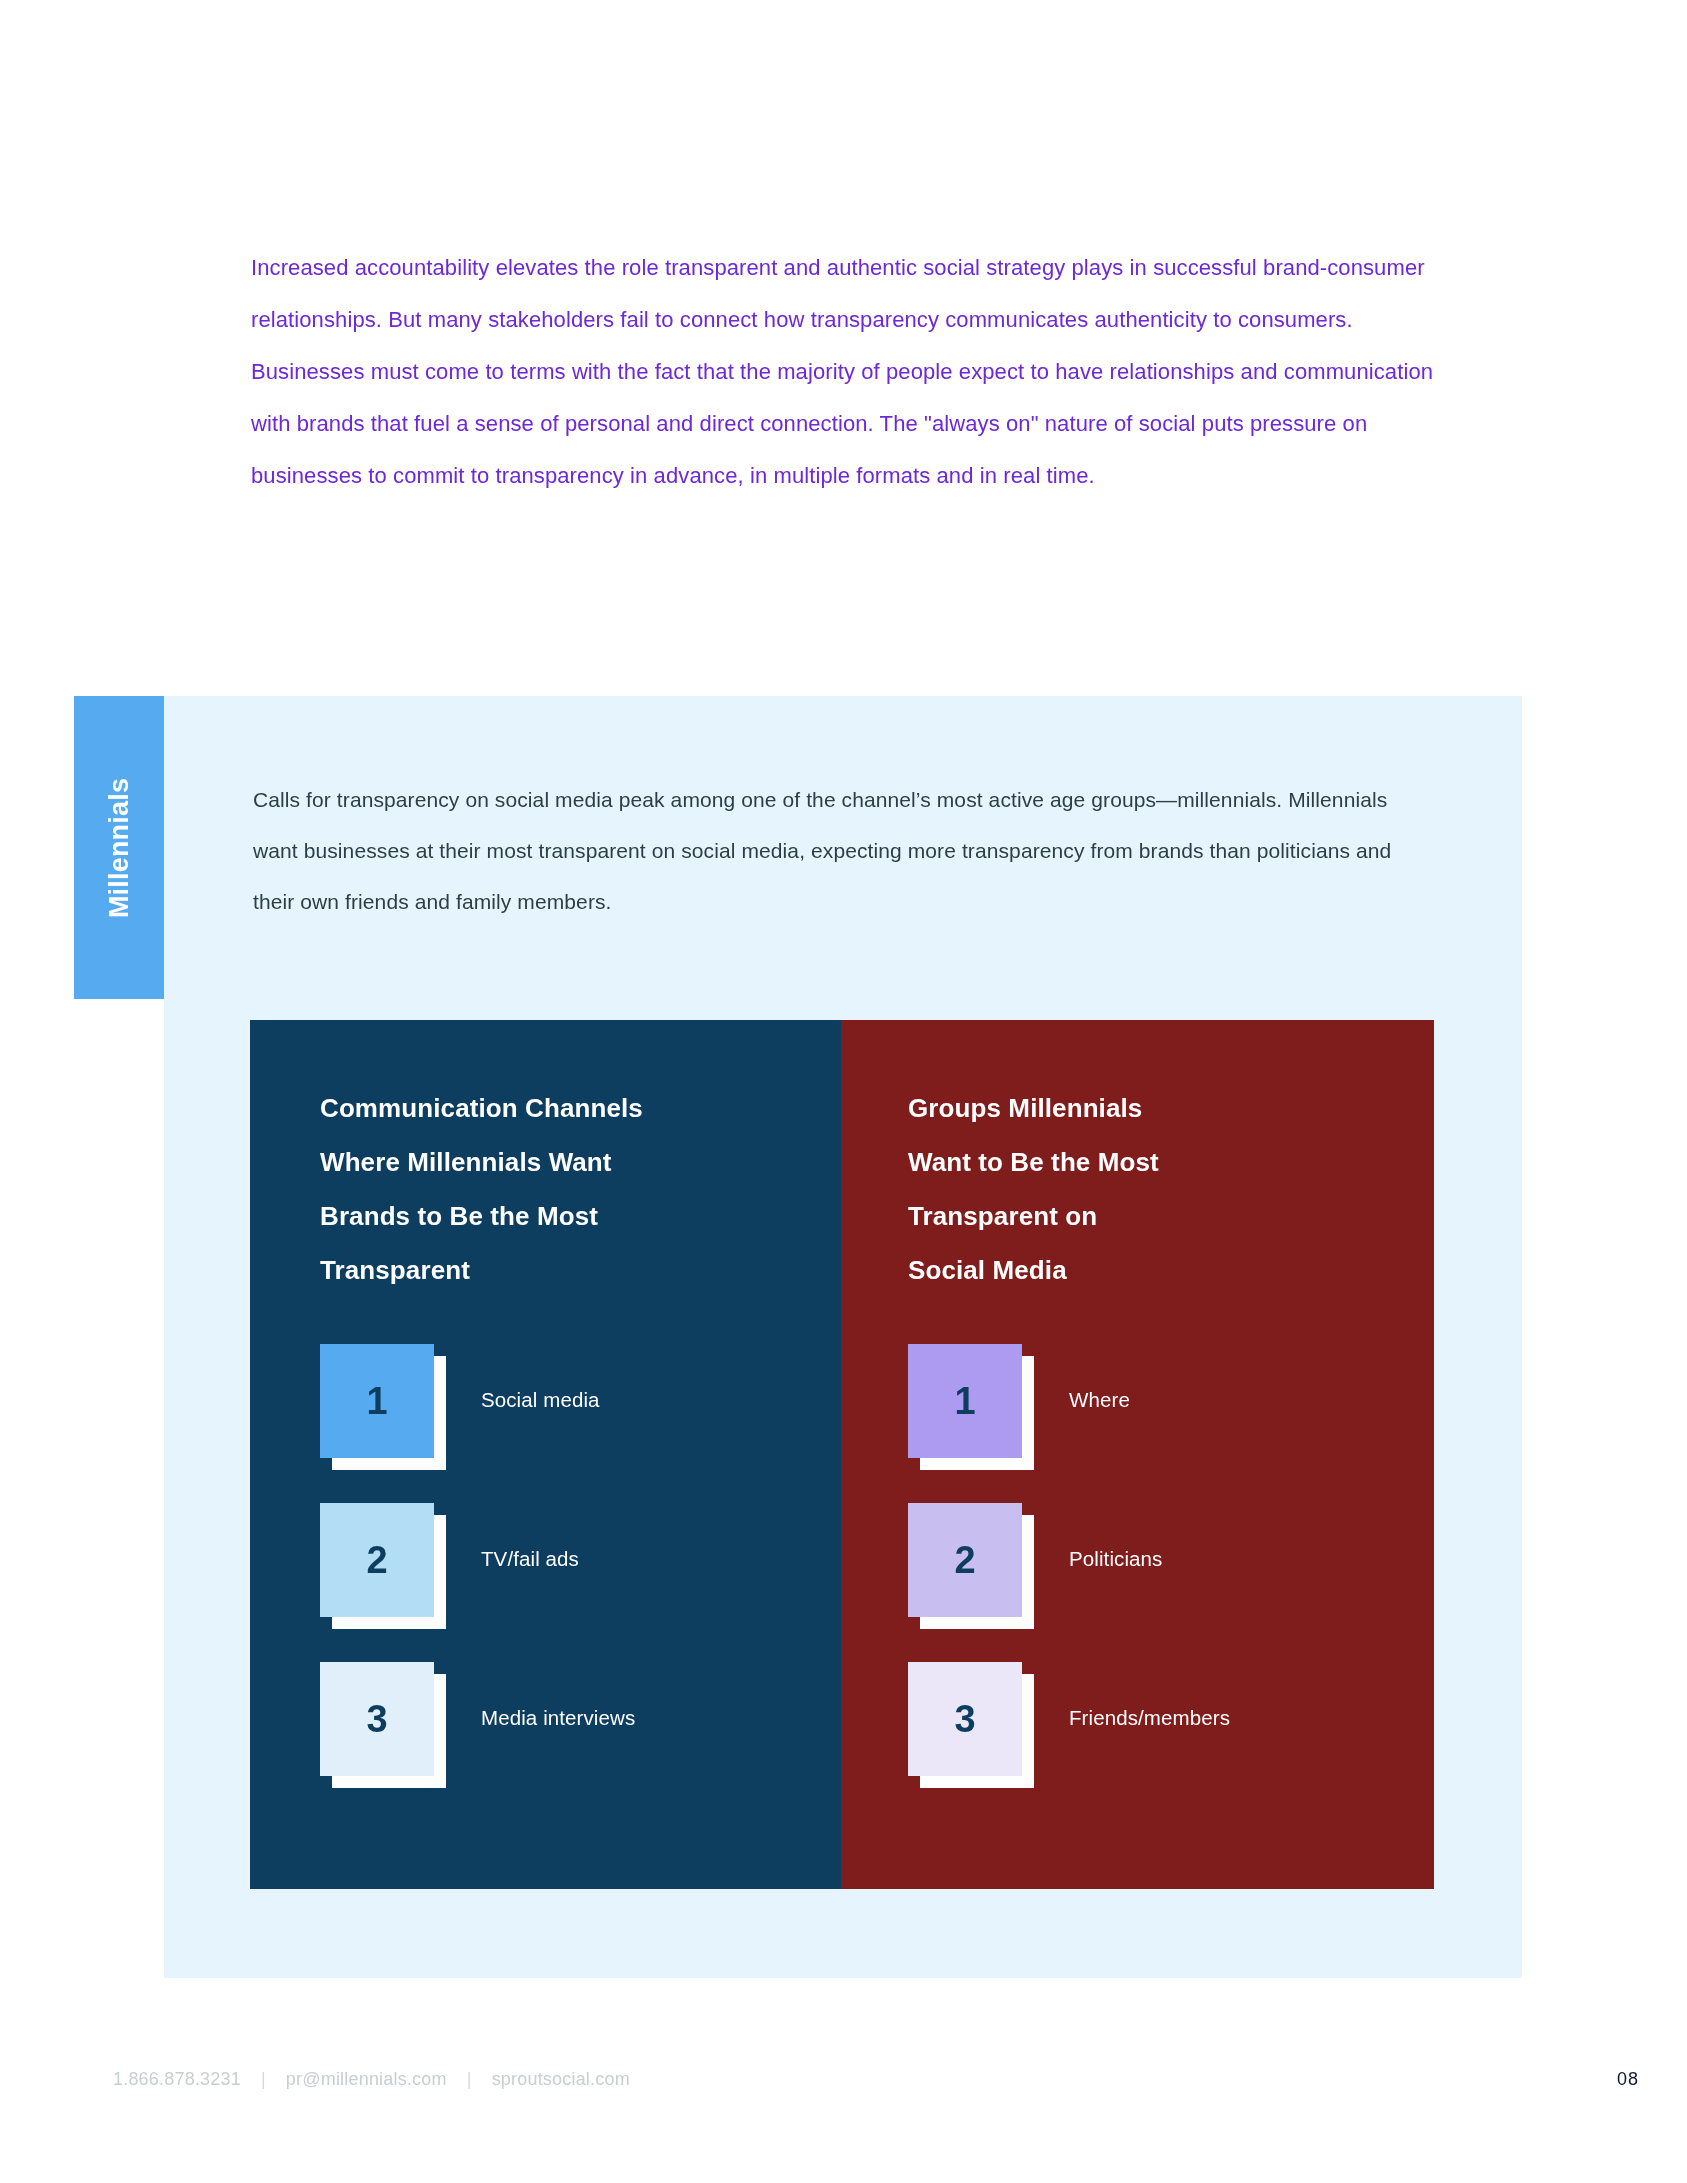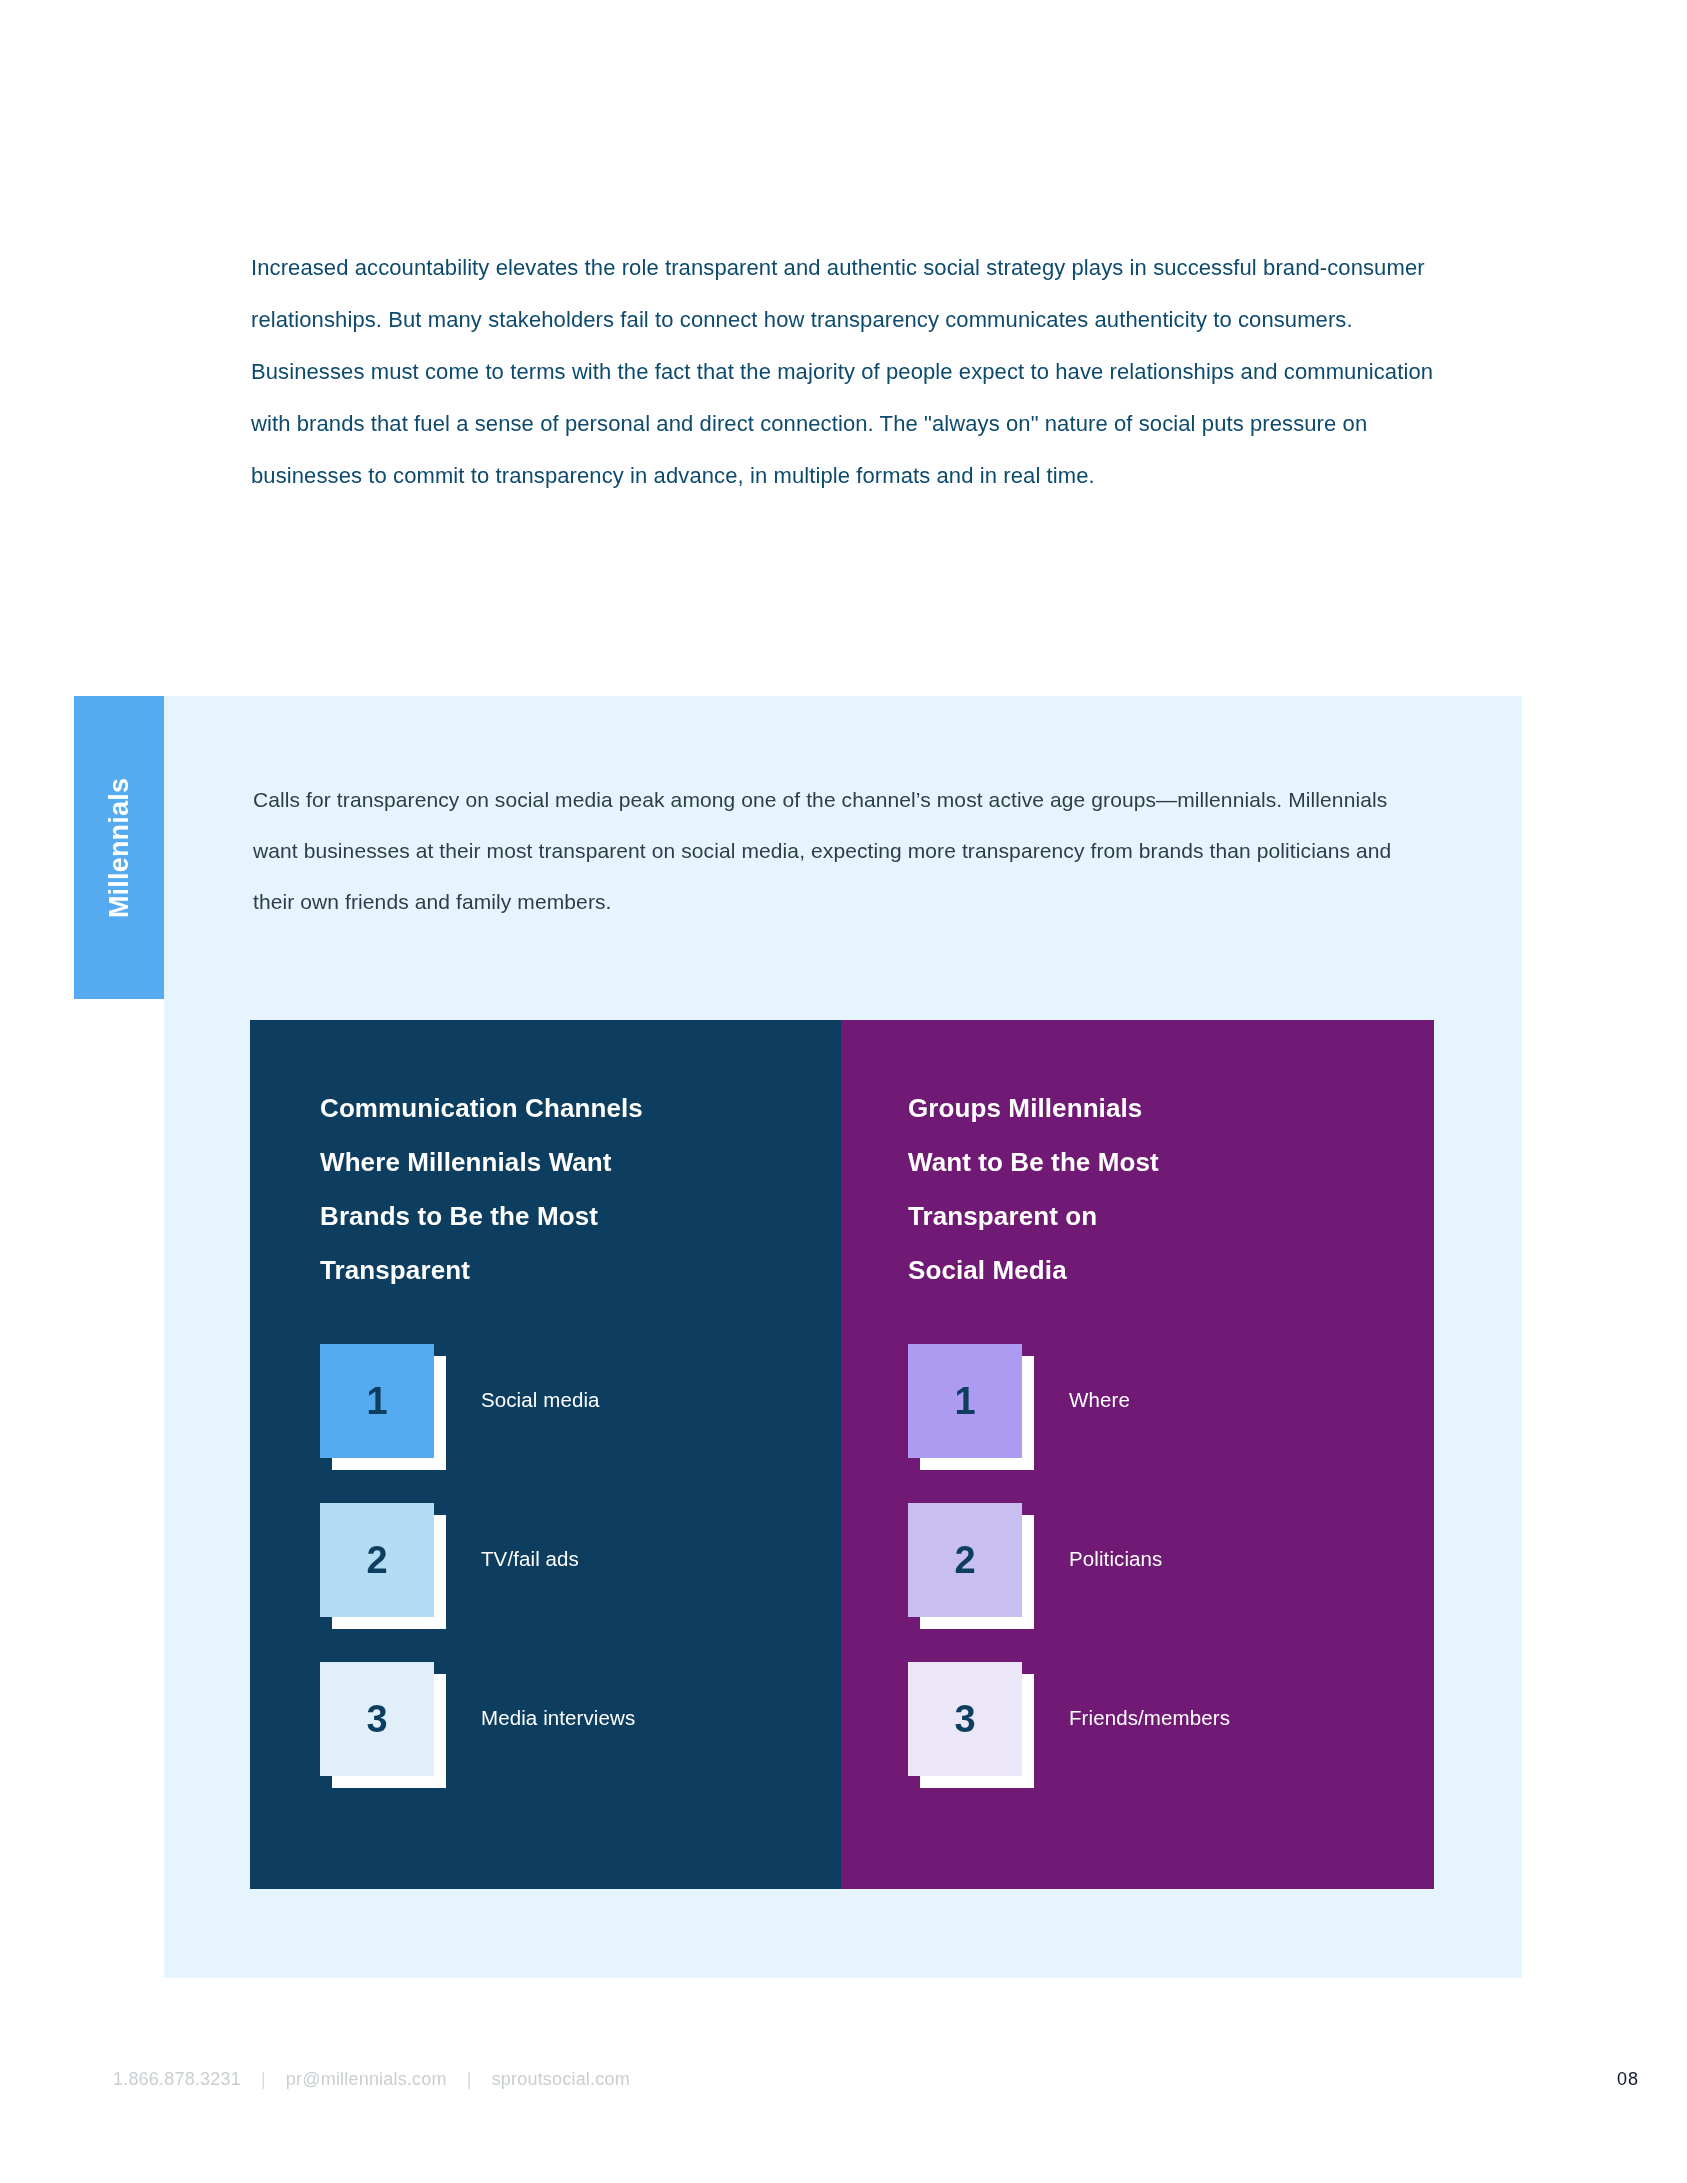--- a/index.html
+++ b/index.html
@@ -23,21 +23,21 @@
   }
 
   
   .intro-paragraph {
     position: absolute;
     left: 251px;
     top: 220px;
     width: 1184px;
     font-size: 22px;
     line-height: 52px;
-    color: #0c4a6e;
+    color: #6d28d9;
     letter-spacing: 0.1px;
     font-weight: 400;
   }
 
   
   .millennials-section {
     position: absolute;
     left: 164px;
     top: 696px;
     width: 1358px;
@@ -243,21 +243,21 @@
             <div class="tile-wrap">
               <div class="tile-shadow"></div>
               <div class="tile" style="background: rgb(224, 239, 250);">3</div>
             </div>
             <div class="rank-label">Media interviews</div>
           </div>
 
         </div>
       </div>
 
-      <div class="panel panel-purple" style="background: #701a75;">
+      <div class="panel panel-purple" style="background: #7f1d1d;">
         <div class="panel-heading">Groups Millennials
 Want to Be the Most
 Transparent on
 Social Media</div>
 
         <div class="rank-list">
 
           <div class="rank-item">
             <div class="tile-wrap">
               <div class="tile-shadow"></div>

